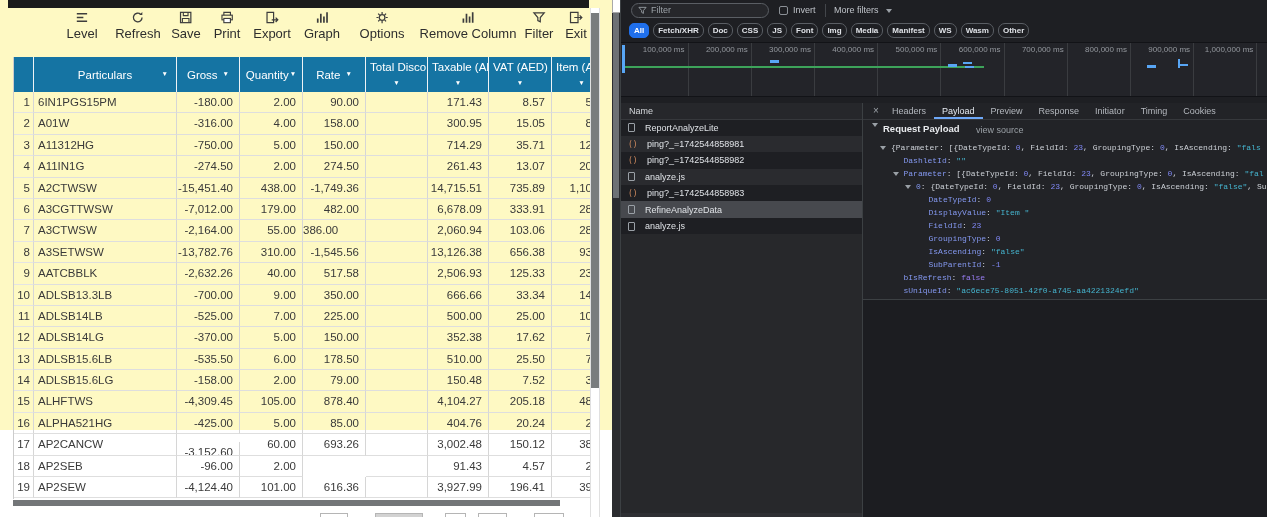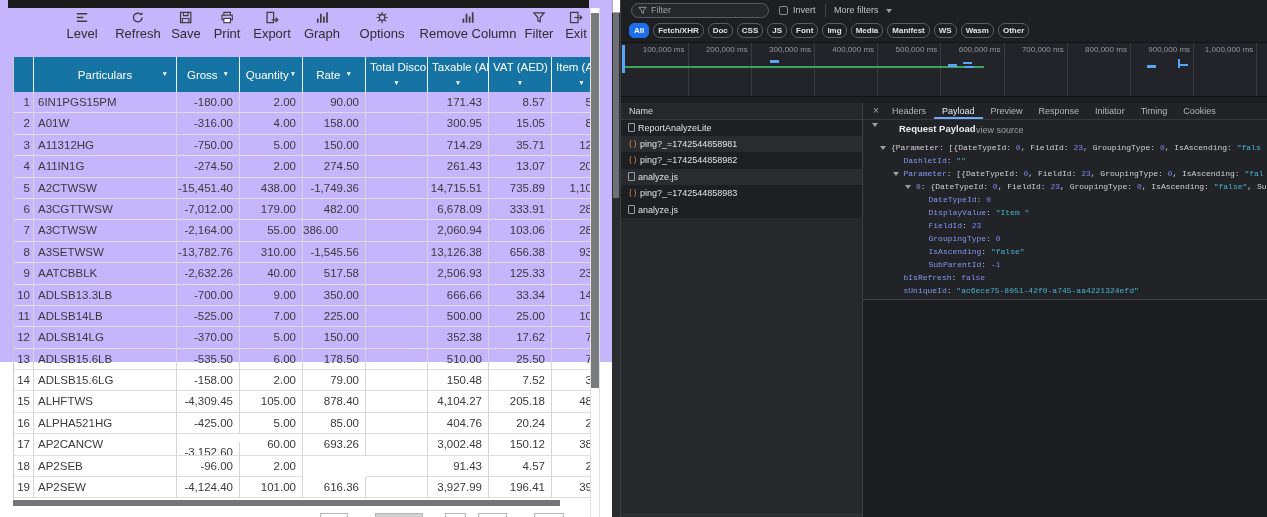--- a/index.html
+++ b/index.html
@@ -1,18 +1,18 @@
 <!DOCTYPE html>
 <html><head>
 <meta charset="utf-8">
 <style>
 *{margin:0;padding:0;box-sizing:border-box}
 html,body{width:1267px;height:517px;overflow:hidden;background:#fff;font-family:"Liberation Sans",sans-serif}
 
-#app{position:absolute;left:0;top:0;width:611.5px;height:362px;background:#c4b5fd}
+#app{position:absolute;left:0;top:0;width:611.5px;height:430px;background:#fef9c3}
 .app-topbar{position:absolute;left:7.5px;top:0;width:581px;height:7.5px;background:#1b1b1b}
 .tb-item{position:absolute;top:9px;display:flex;flex-direction:column;align-items:center;transform:translateX(-50%)}
 .tb-icon{height:16px;display:flex;align-items:center}
 .tb-label{font-size:13px;color:#2e2e2e;margin-top:1px;white-space:nowrap}
 #grid{position:absolute;left:12.5px;top:57px;width:577px;height:442px;overflow:hidden;font-size:11.5px;color:#3a3a3a;border-left:1px solid #cccccc}
 .ghead{display:flex;height:35px;background:#1574a3;color:#fff;font-size:11.5px}
 .gh{position:relative;border-right:1px solid #eef3f6;display:flex;align-items:center;justify-content:center;gap:5px;white-space:nowrap;overflow:hidden}
 .gh2{flex-direction:column;justify-content:flex-start;align-items:flex-start;gap:0;padding-top:4px}
 .gh2 .lbl{padding-left:4px}
 .gh2 .ar{width:100%;text-align:center;margin-top:2px}
@@ -39,30 +39,30 @@
 .chips{position:absolute;left:8px;top:23px;display:flex;gap:4px;align-items:center}
 .chip{height:15px;padding:0 4px;border:1px solid #5a5e64;border-radius:7px;display:flex;align-items:center;font-size:8px;color:#dfe2e7;font-weight:bold}
 .chip.sel{background:#1f6feb;border-color:#1f6feb;color:#fff;border-radius:5px}
 .tl{position:absolute;left:0;top:42px;width:647px;height:55px;background:#232429;border-top:1px solid #121317;border-bottom:1px solid #121317}
 .gl{position:absolute;top:0;width:1px;height:100%;background:#3a3c40}
 .tll{position:absolute;top:2px;width:56px;text-align:right;font-size:8px;color:#94989e;white-space:nowrap}
 .gline{position:absolute;left:4px;top:23px;width:359px;height:2px;background:#3da35a}
 .bd{position:absolute;width:9px;height:2.5px;background:#58a6f5}
 .np{position:absolute;left:0;top:103px;width:242px;height:414px;background:#27282b;border-right:1px solid #3c4043}
 .nph{height:16.5px;border-bottom:1px solid #36383c;display:flex;align-items:center;padding-left:8px;color:#d4d7db;background:#26272b}
-.nr{height:16.4px;display:flex;align-items:center;padding-left:7px;gap:3px;color:#dfe2e6;white-space:nowrap;overflow:hidden;font-size:9px}
+.nr{height:16.4px;display:flex;align-items:center;padding-left:7px;gap:10px;color:#dfe2e6;white-space:nowrap;overflow:hidden;font-size:9px}
 .ic-doc{width:7px;height:9px;border:1px solid #9aa0a6;border-radius:1px;flex:none}
 .ic-scr{width:9px;color:#d18b5f;font-size:8px;text-align:center;flex:none;font-family:"DejaVu Sans Mono",monospace}
 .npscroll{position:absolute;left:0;top:410px;width:241px;height:4px;background:#2e2f33}
 .dp{position:absolute;left:242px;top:103px;width:405px;height:414px;background:#222327}
 .tabs{height:16.5px;border-bottom:1px solid #36383c;display:flex;align-items:center;padding-left:5px}
 .close{width:16px;text-align:center;color:#9aa0a6;font-size:10px}
 .tab{padding:0 8px;height:100%;display:flex;align-items:center;color:#b3b7bd}
 .tab.sel{color:#e4e9f0;box-shadow:inset 0 -2px 0 #6ea8f8}
-.ph{position:absolute;top:20px;left:9px;display:flex;align-items:flex-start;gap:21px}
+.ph{position:absolute;top:20px;left:9px;display:flex;align-items:flex-start;gap:5px}
 .phlbl{font-weight:bold;font-size:9.5px;color:#e9ebee}
 .vs{position:absolute;top:22px;left:113px;color:#9aa0a6}
 .tree{position:absolute;top:38px;left:0;width:405px;overflow:hidden}
 .pl{height:13px;line-height:13px;font-family:Liberation Mono, monospace;font-size:8px;white-space:pre;position:relative;overflow:hidden}
 .tri-d{position:absolute;top:4.5px;width:0;height:0;border-left:3px solid transparent;border-right:3px solid transparent;border-top:4px solid #9aa0a6}
 .tk-key{color:#8498f0}.tk-num{color:#7e86f2}.tk-bool{color:#987df2}.tk-str{color:#45b3cd}.tk-plain{color:#ccd0d6}
 .pdiv{position:absolute;top:196px;left:0;width:405px;height:1px;background:#3c4043}
 .pbelow{position:absolute;top:197px;left:0;width:405px;height:217px;background:#1c1d21}
 </style>
 </head>
@@ -495,20 +495,24 @@
           <span>ping?_=1742544858982</span>
         </div>
         <div class="nr" style="background: rgb(42, 43, 47);">
           <span class="ic-doc"></span>
           <span>analyze.js</span>
         </div>
         <div class="nr" style="background: rgb(30, 31, 35);">
           <span class="ic-scr">()</span>
           <span>ping?_=1742544858983</span>
         </div>
+        <div class="nr" style="background: rgb(71, 73, 78);">
+          <span class="ic-doc"></span>
+          <span>RefineAnalyzeData</span>
+        </div>
         <div class="nr" style="background: rgb(30, 31, 35);">
           <span class="ic-doc"></span>
           <span>analyze.js</span>
         </div>
       </div>
     <div class="npscroll"></div>
   </div>
   <div class="dp">
     <div class="tabs" id="tabs">
         <div class="close">×</div>

